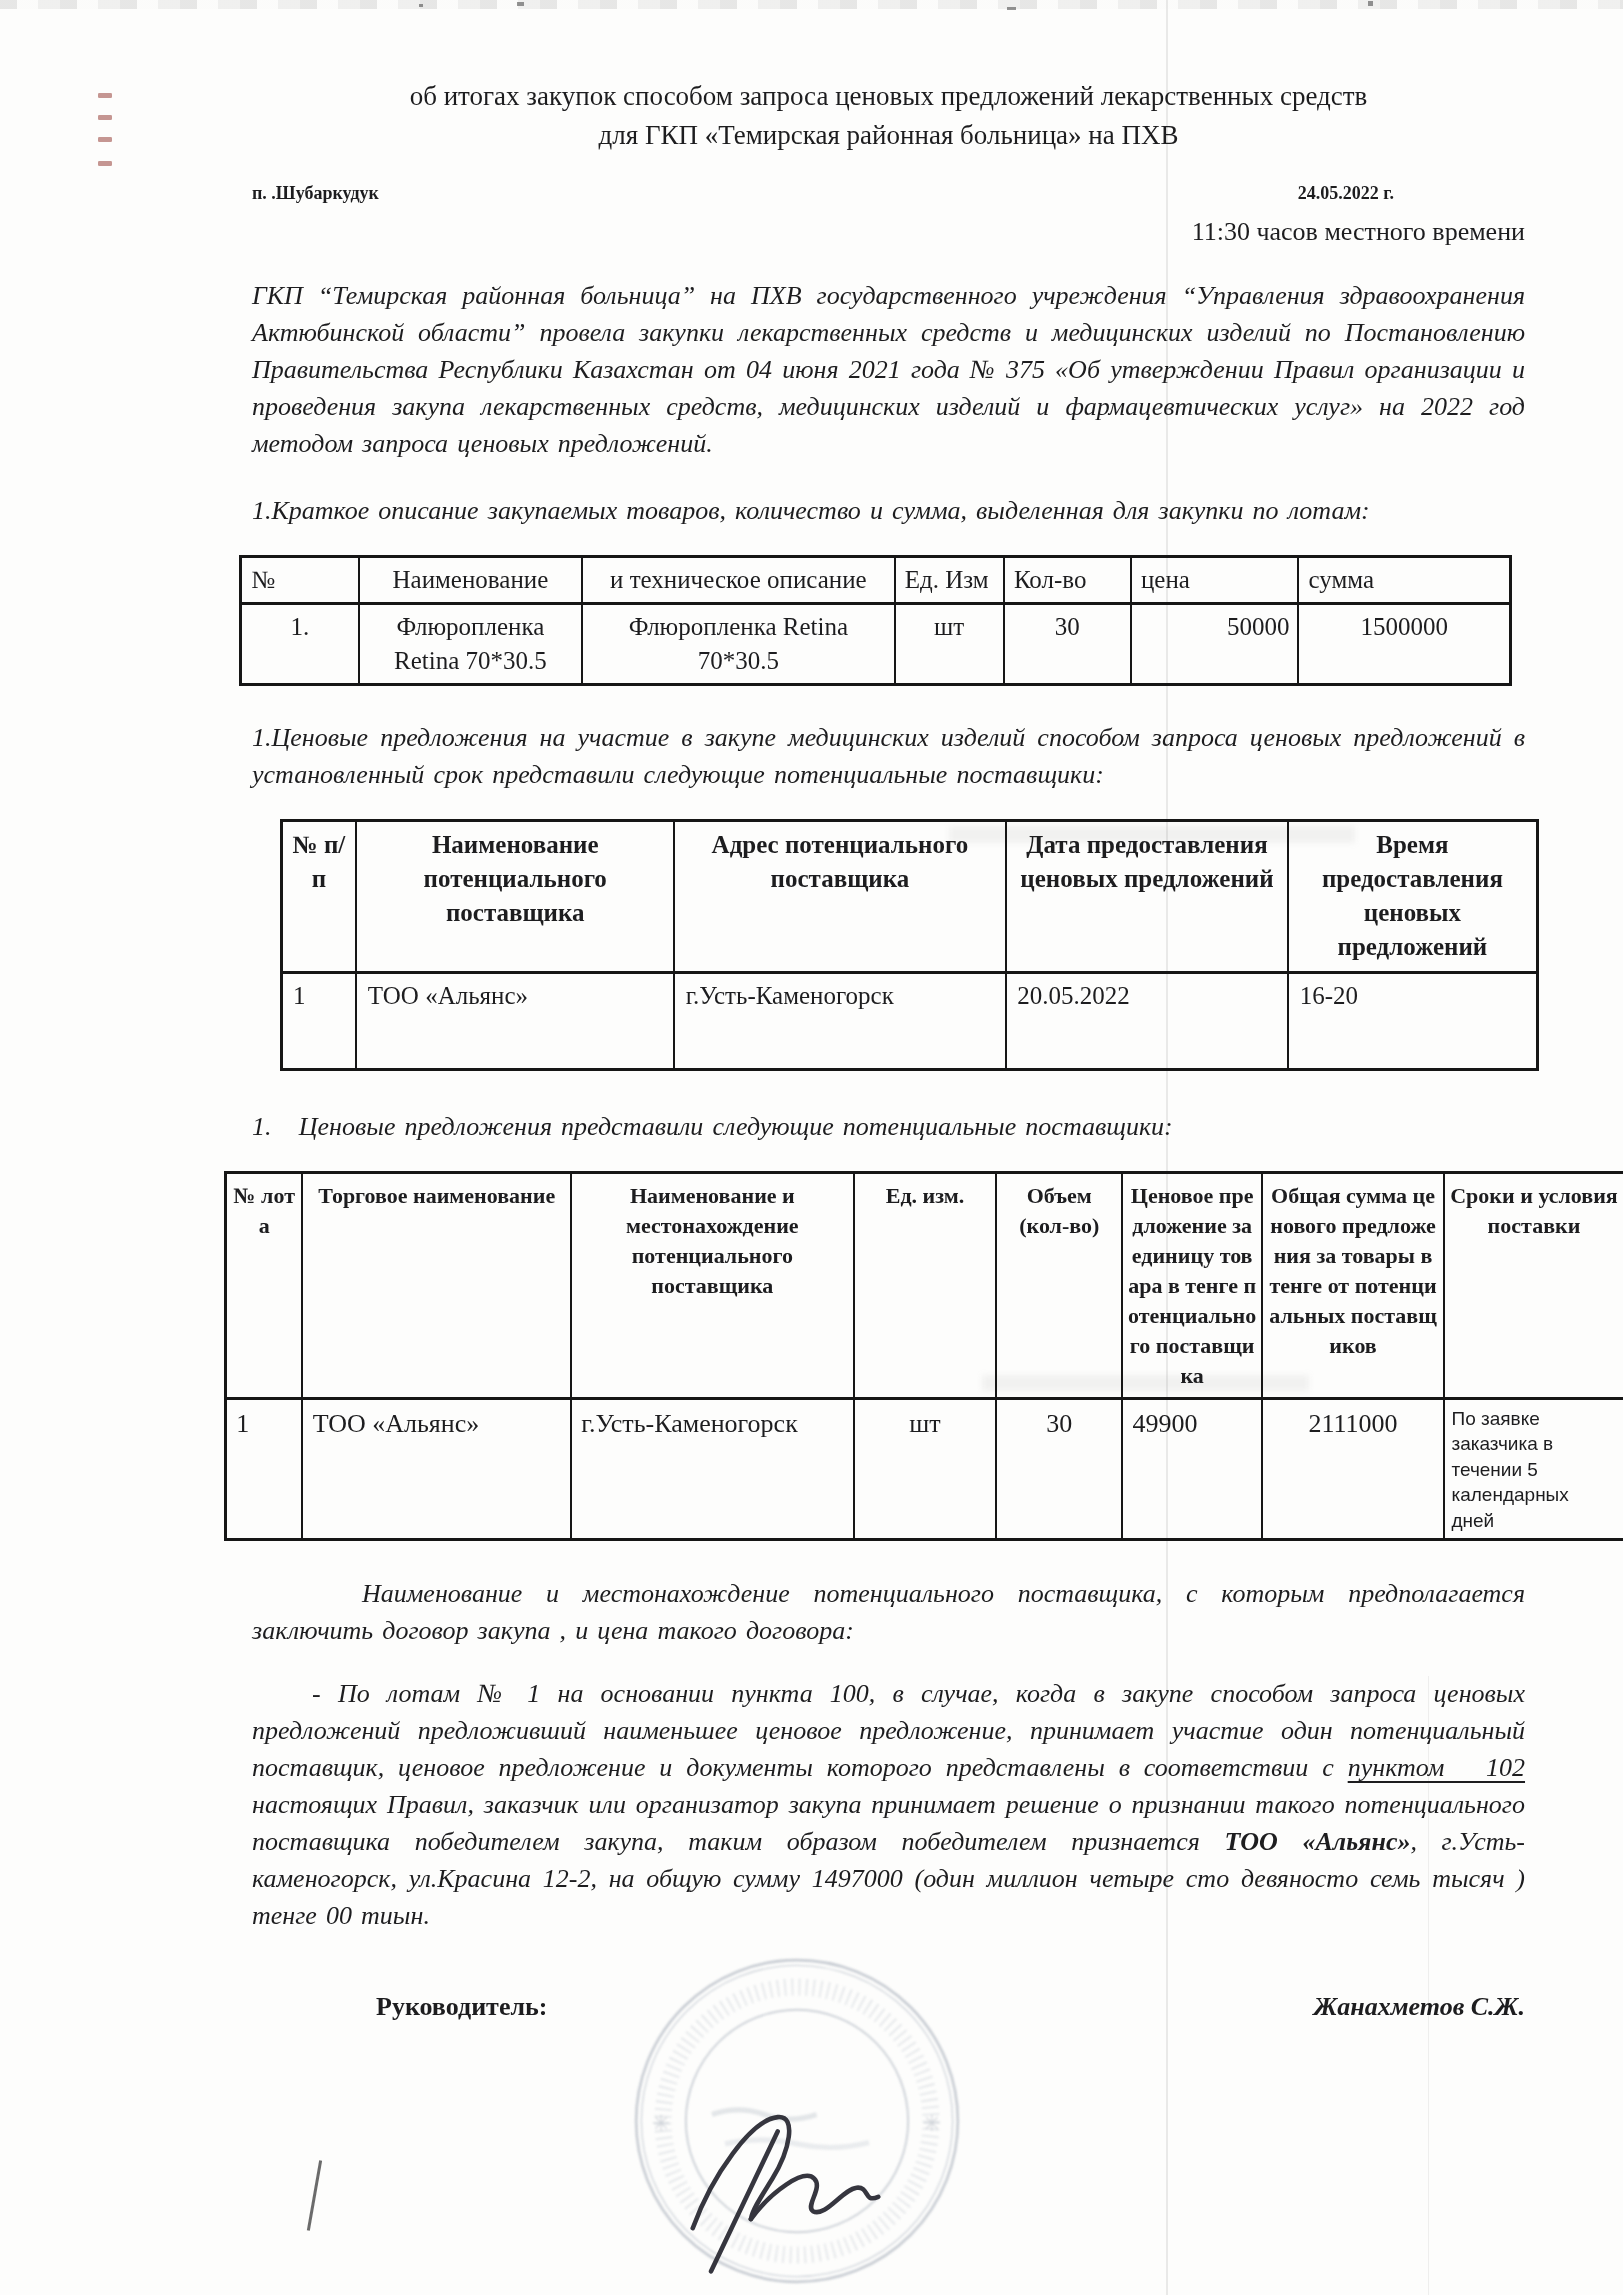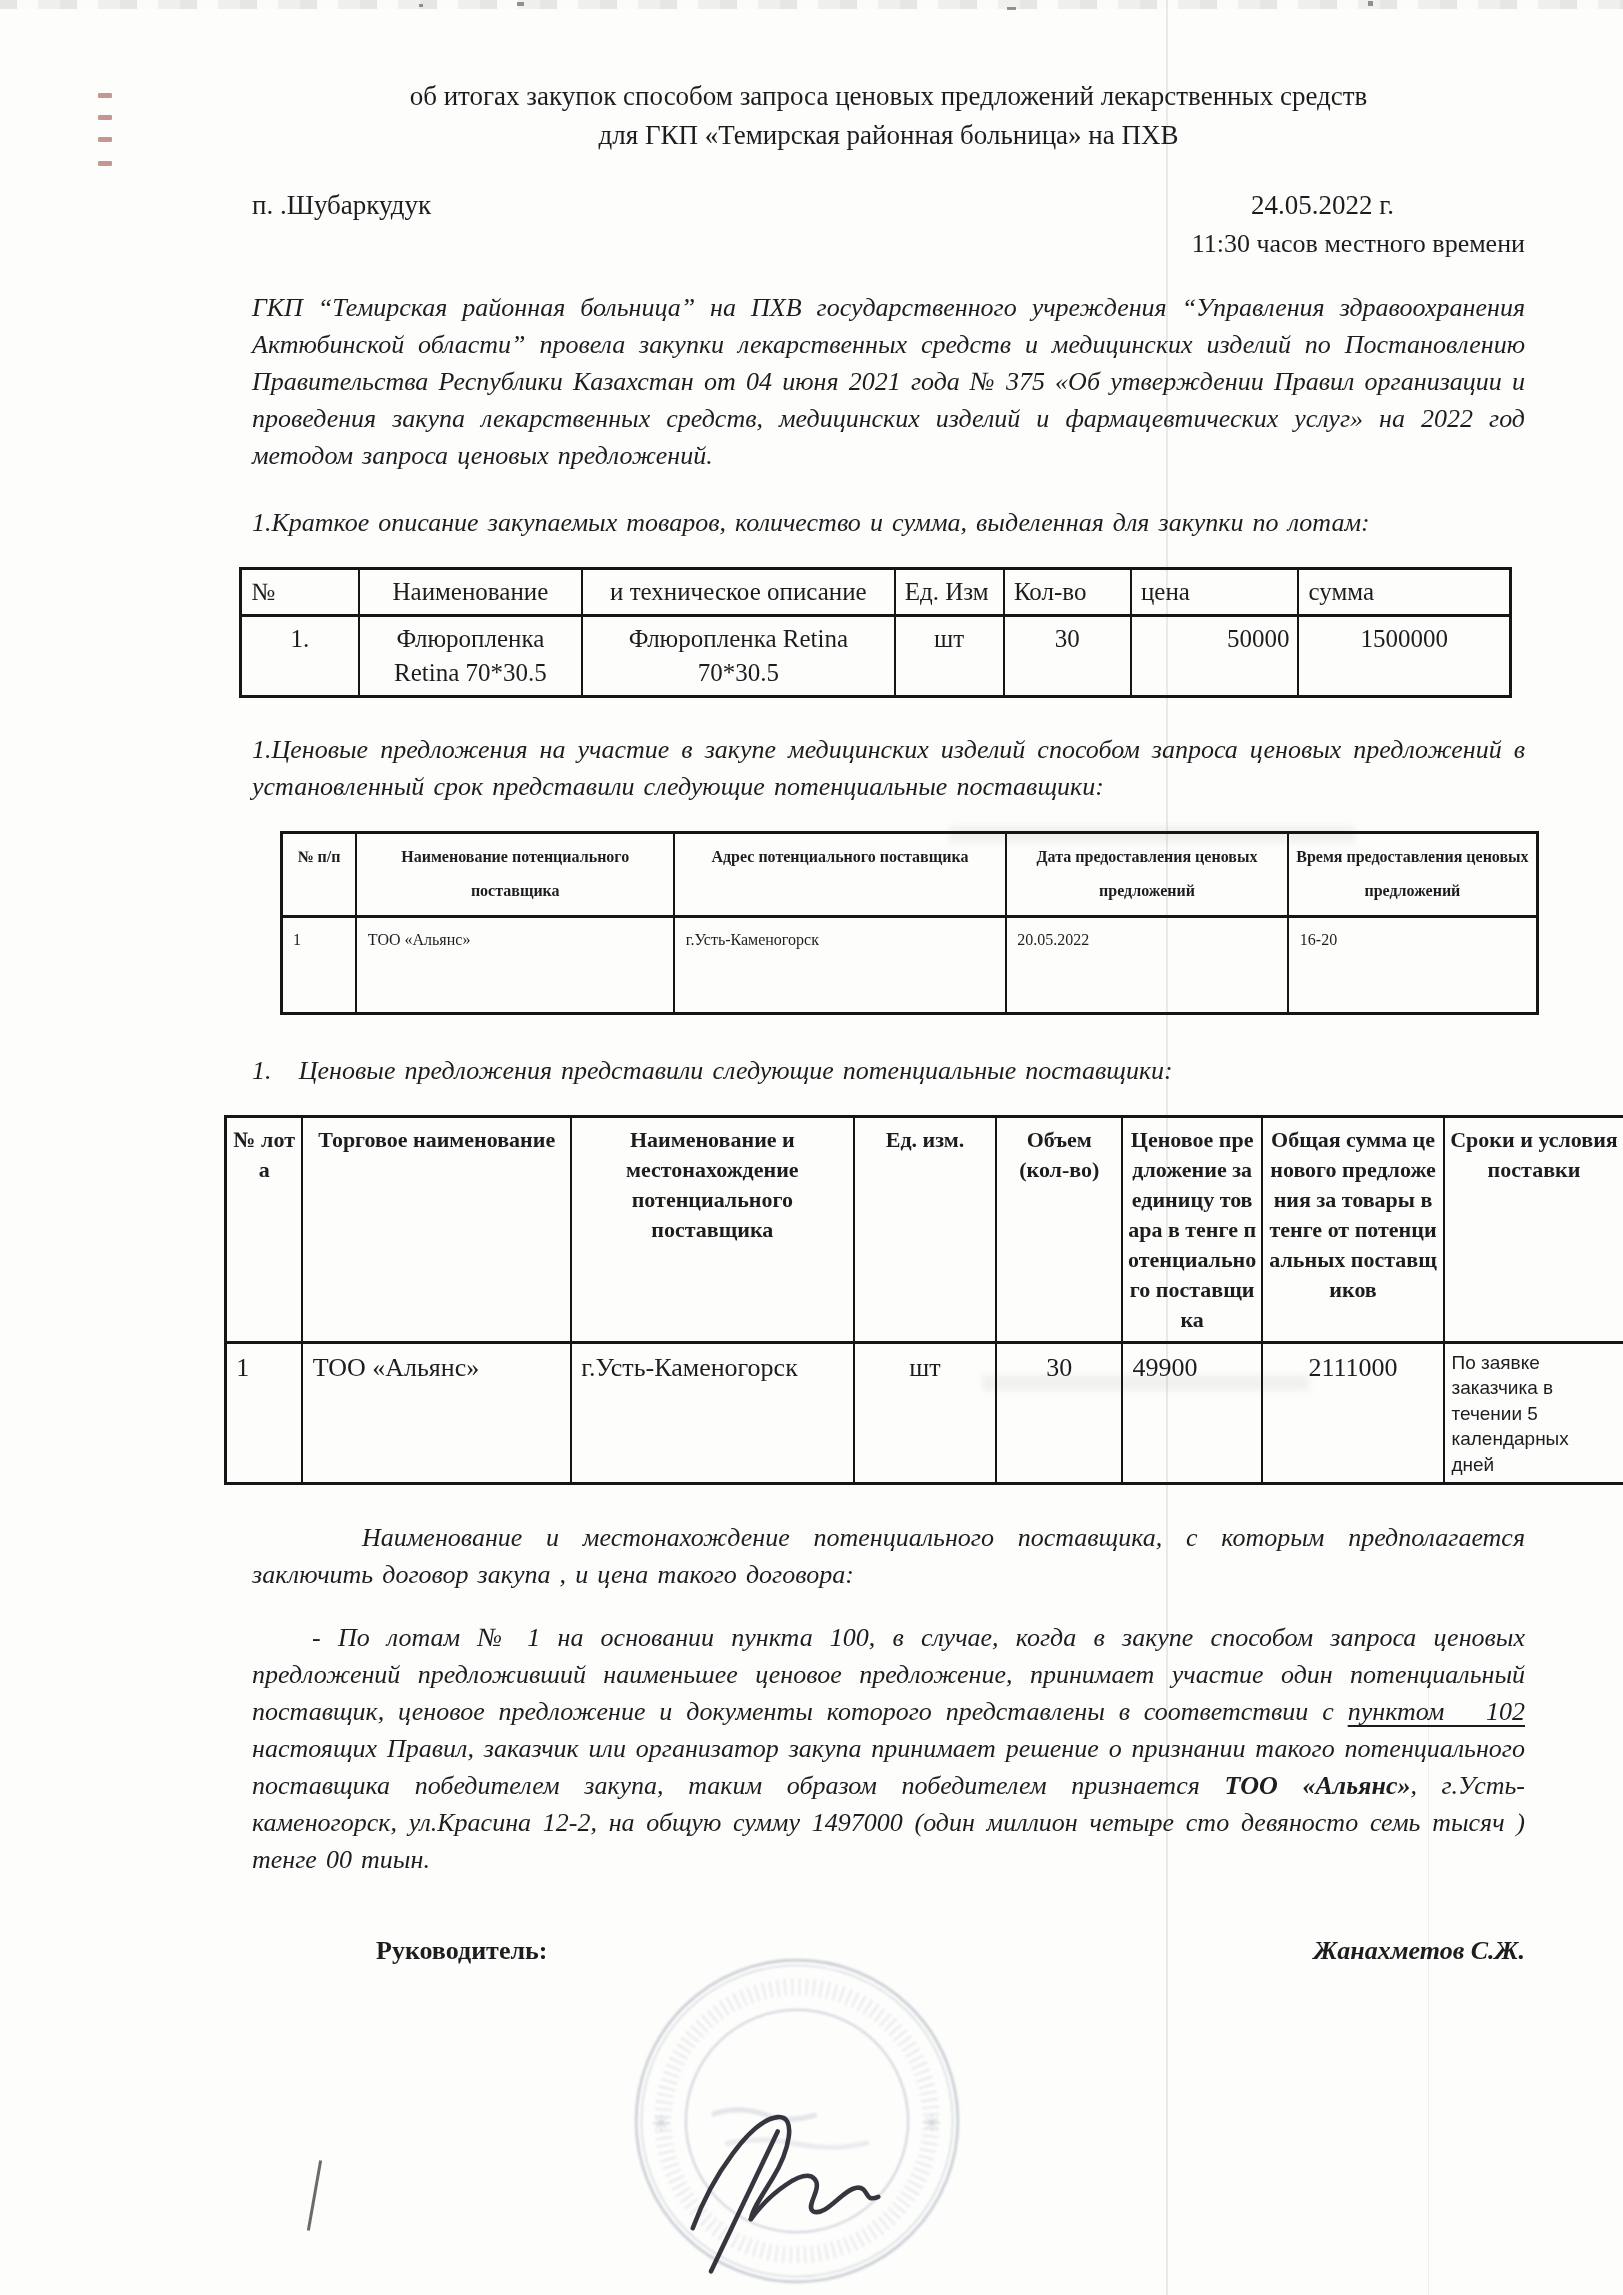--- a/index.html
+++ b/index.html
@@ -16,21 +16,21 @@
   .top-band{position:absolute;top:0;left:0;right:0;height:8.5px;z-index:3;
     background:repeating-linear-gradient(90deg,rgba(90,90,90,.25) 0 17px,rgba(200,200,200,.05) 17px 38px,rgba(120,120,120,.18) 38px 60px);
     opacity:.55;}
   .speck{position:absolute;background:#3f3f3f;opacity:.55;z-index:3;}
   .vline1{position:absolute;left:1166px;top:0;width:2px;height:2295px;background:rgba(110,110,110,.14);z-index:0;}
   .vline2{position:absolute;left:1428px;top:1676px;width:1.3px;height:620px;background:rgba(120,120,120,.11);z-index:0;}
   .red-dash{position:absolute;left:98px;width:13.7px;height:4.6px;opacity:.5;border-radius:1.3px;z-index:3;}
   .ghost{position:absolute;background:rgba(140,140,140,.10);filter:blur(3.3px);z-index:0;}
   
   .title{text-align:center;font-size:27px;line-height:39px;}
-  .meta-row{display:flex;justify-content:space-between;margin-top:34px;font-size:27px;line-height:33px;}
+  .meta-row{display:flex;justify-content:space-between;margin-top:22px;font-size:18px;line-height:33px;font-weight:bold;}
   .meta-row .date{margin-right:131px;}
   .meta-time{text-align:right;font-size:26px;line-height:33px;margin-top:5.2px;}
   
   .body-text{font-size:26px;line-height:37px;text-align:justify;word-spacing:2.6px;font-style:italic;}
   .intro{margin-top:29px;}
   .h1{margin-top:30px;}
   .h2{margin-top:33px;}
   .h3{margin-top:37px;text-align:left;}
   .concl1{margin-top:34px;text-indent:110px;}
   .concl2{text-indent:60px;}
@@ -39,21 +39,21 @@
   
   table{border-collapse:collapse;table-layout:fixed;background:transparent;}
   th,td{border:2px solid #161616;}
   table{border:3.3px solid #161616;}
   thead tr{border-bottom:3.3px solid #161616;}
   .t1{width:1273px;margin-left:-13px;margin-top:5.2px;font-size:25px;}
   .t1 th{font-weight:normal;text-align:left;vertical-align:top;padding:5.2px 9.2px;line-height:33px;}
   .t1 th.c{text-align:center;}
   .t1 td{padding:5.2px 7.9px;line-height:34px;text-align:center;vertical-align:top;}
   .t1 td.l{text-align:right;}
-  .t2{width:1259px;margin-left:27.5px;margin-top:6.5px;font-size:16px;}
+  .t2{width:1259px;margin-left:27.5px;margin-top:6.5px;font-size:25px;}
   .t2 th{font-weight:bold;text-align:center;vertical-align:top;padding:6.5px 6.5px;line-height:34px;}
   .t2 td{vertical-align:top;text-align:left;height:84px;padding:5.2px 10.5px;line-height:33px;}
   .t3{width:1402px;margin-left:-28px;margin-top:7.9px;}
   .t3 th{font-weight:bold;font-size:22px;line-height:30px;text-align:center;vertical-align:top;padding:6.5px 3.9px;}
   .t3 th.ba{word-break:break-all;}
   .t3 td{font-size:26px;vertical-align:top;padding:6.5px 9.2px;line-height:34px;text-align:left;}
   .t3 td.c{text-align:center;}
   .t3 td.small{font-family:"Liberation Sans","DejaVu Sans",sans-serif;font-size:19px;line-height:25.5px;padding:5.2px 6.5px;}
   
   .sig-row{margin-top:56px;display:flex;justify-content:space-between;font-size:26px;line-height:34px;position:relative;z-index:2;}

